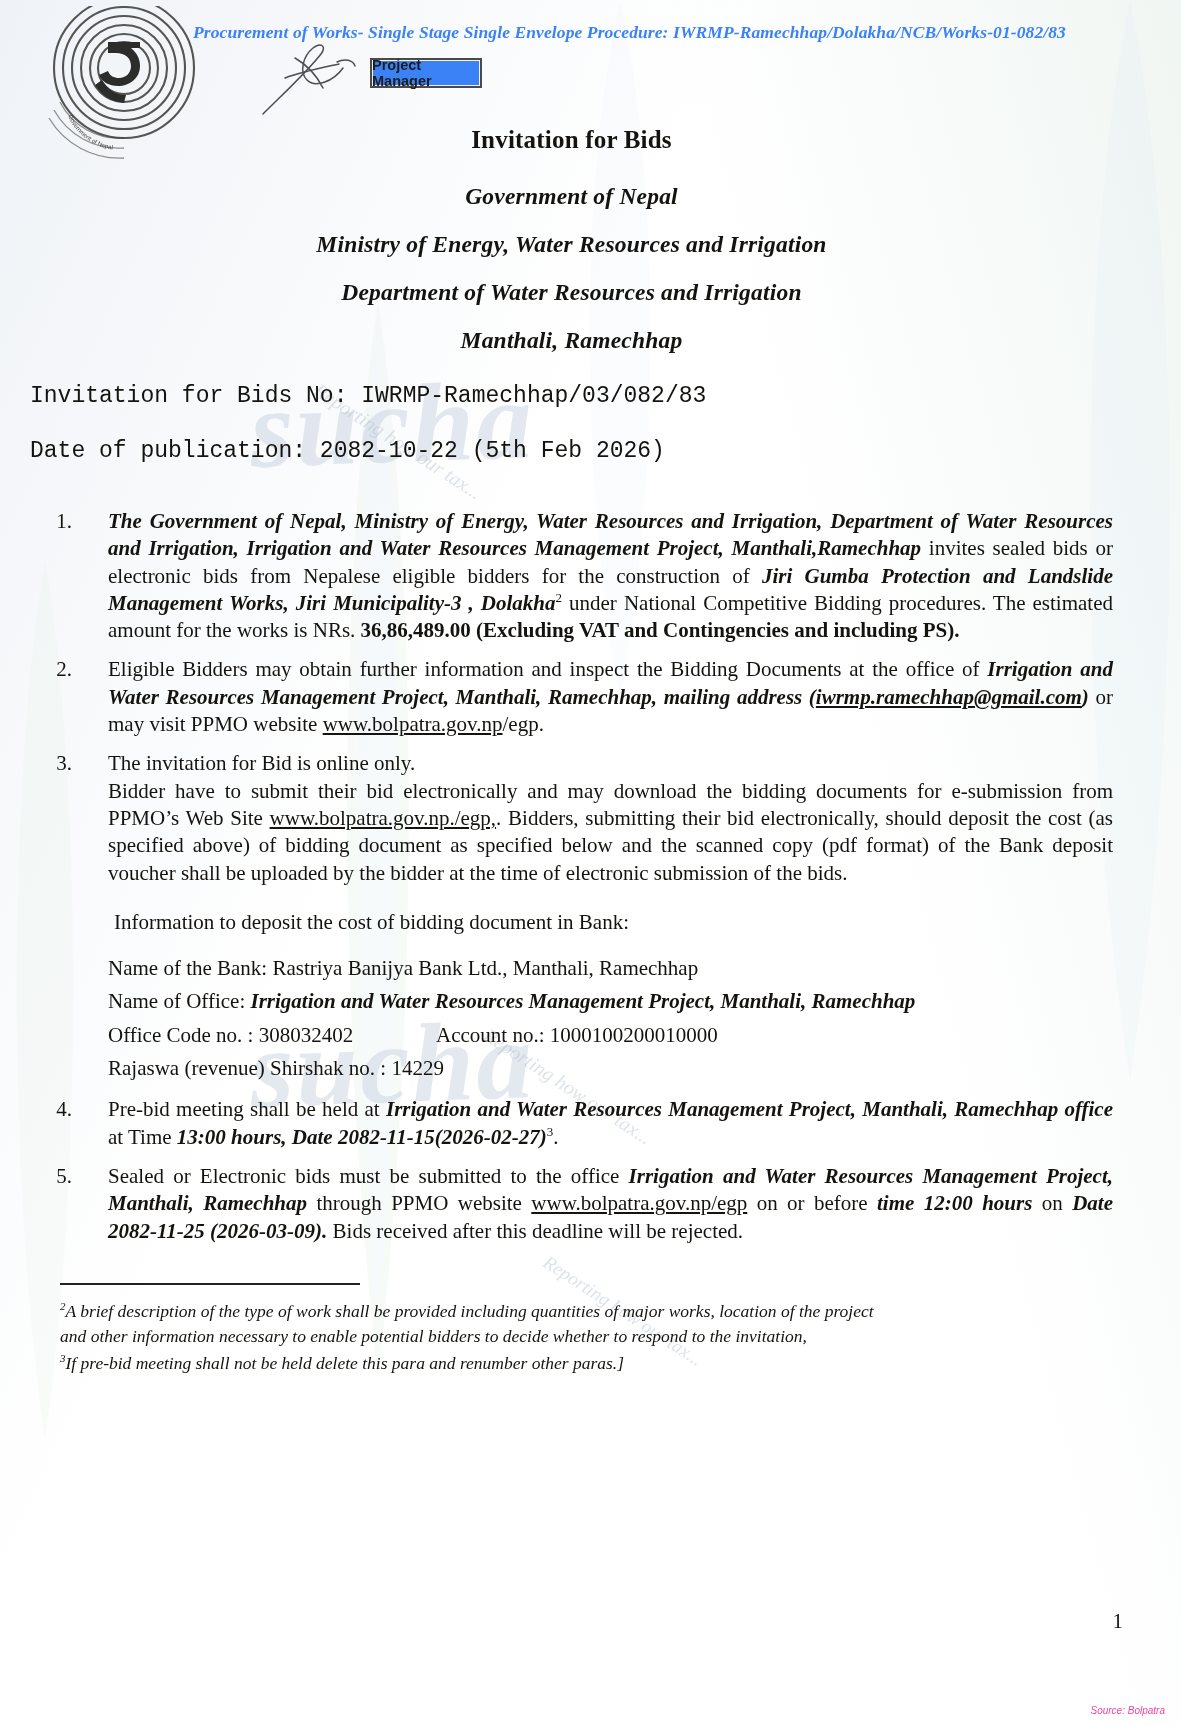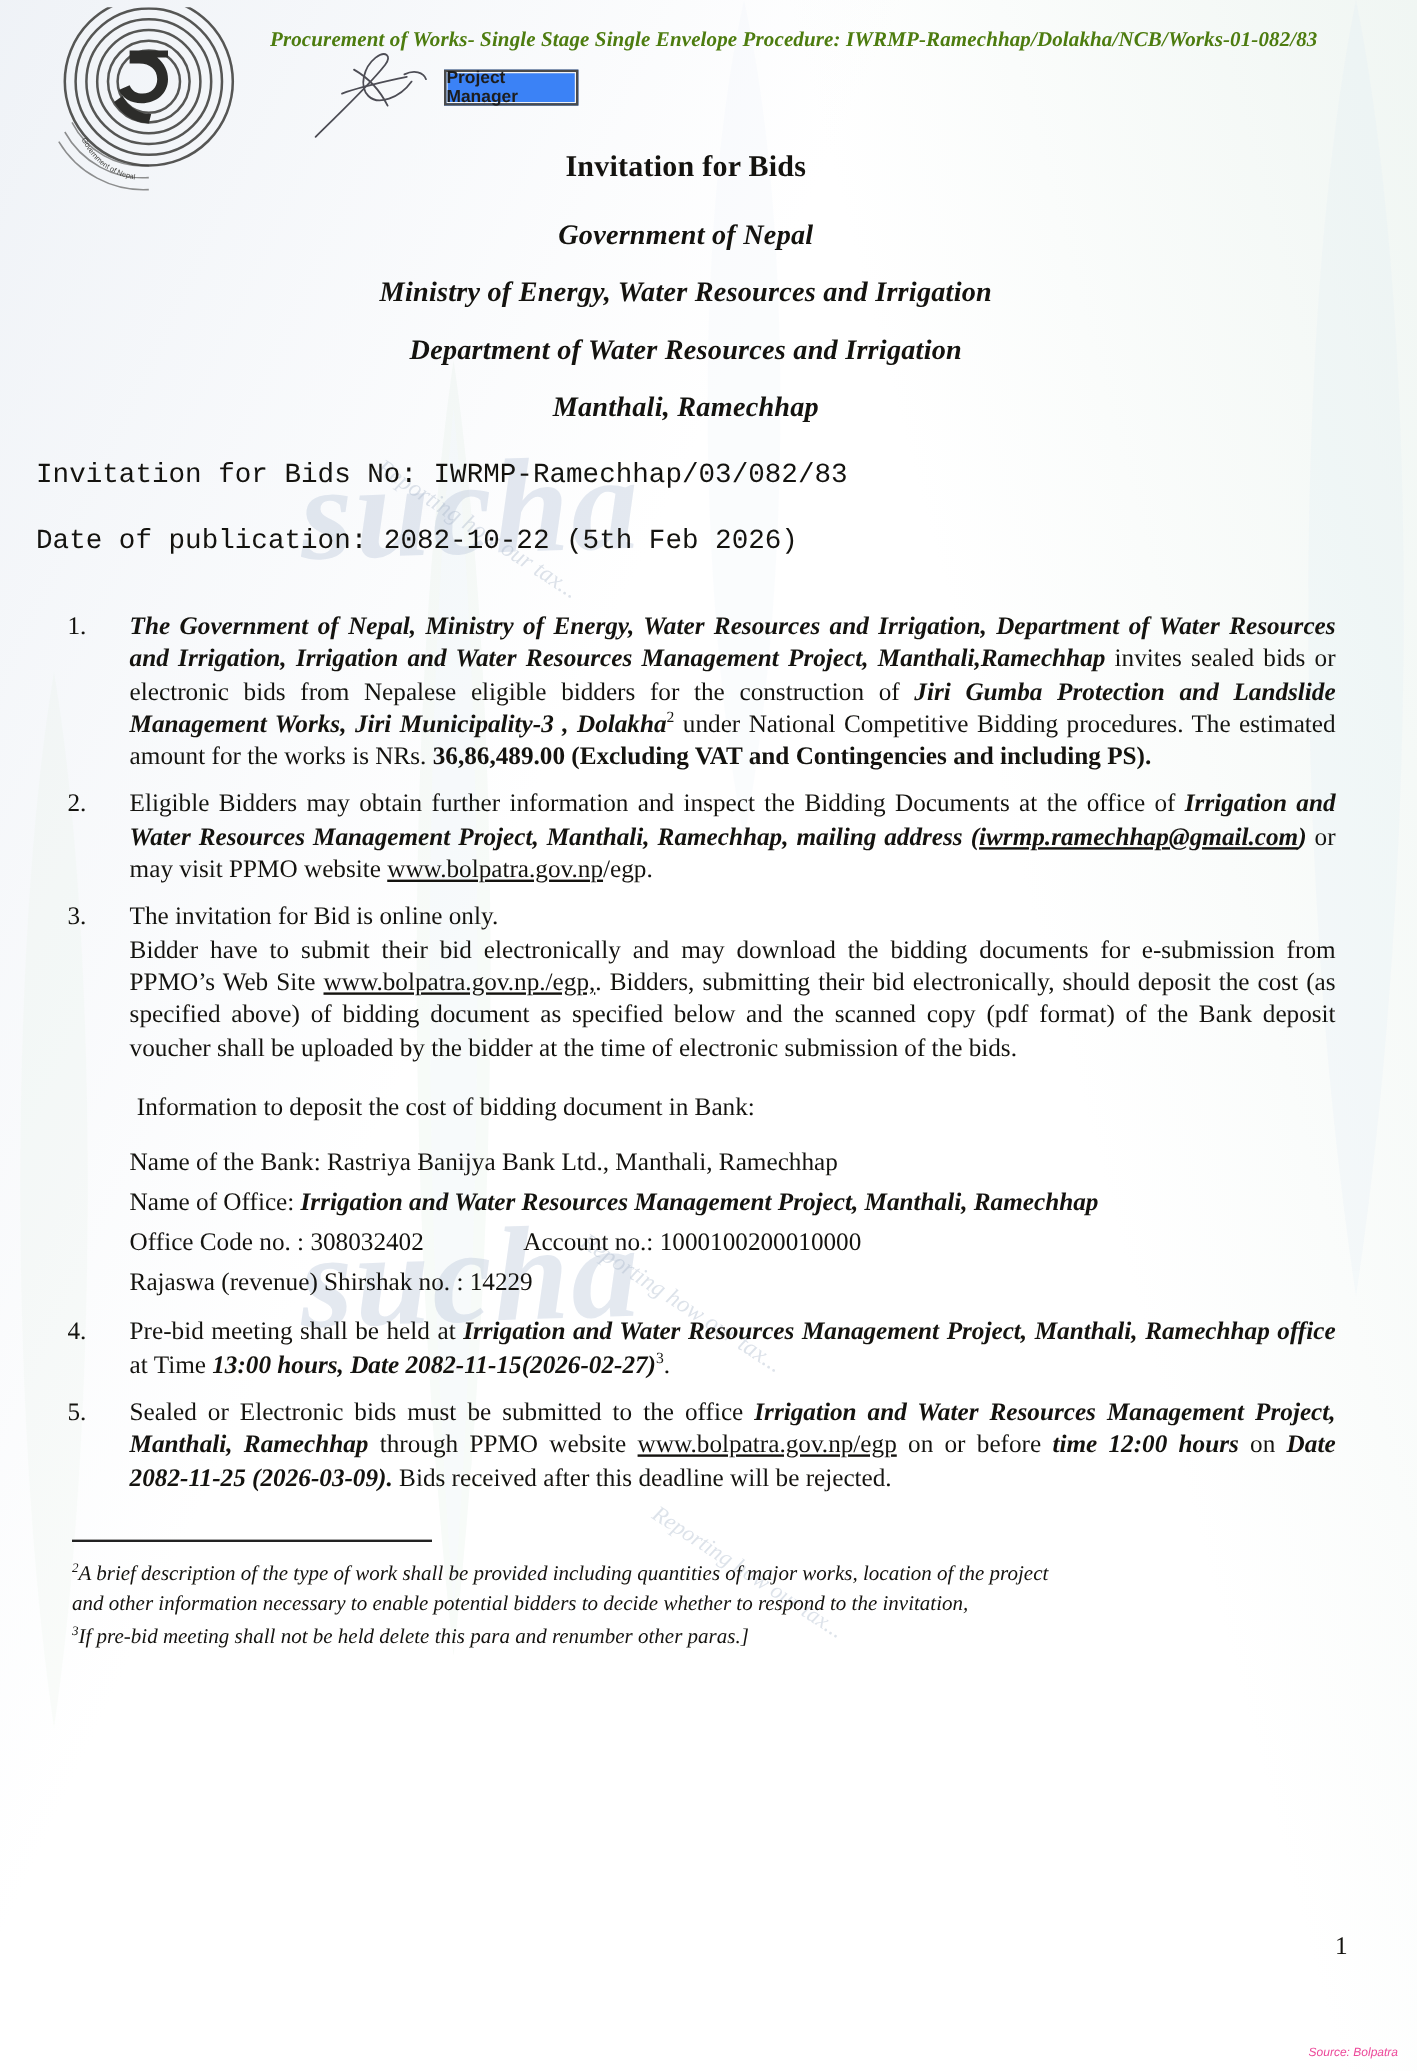--- a/index.html
+++ b/index.html
@@ -94,22 +94,21 @@
   }
   .header-line {
     position: absolute;
     left: 193px;
     top: 22px;
     font-style: italic;
     font-weight: bold;
     font-size: 17.5px;
     letter-spacing: .1px;
     white-space: nowrap;
-    color: #4d7c0f;
-    margin-left: 32px;
+    color: #3b82f6;
   }
   .signature {
     position: absolute;
     left: 255px;
     top: 38px;
     width: 120px;
     height: 80px;
   }
   .pm-stamp {
     position: absolute;

